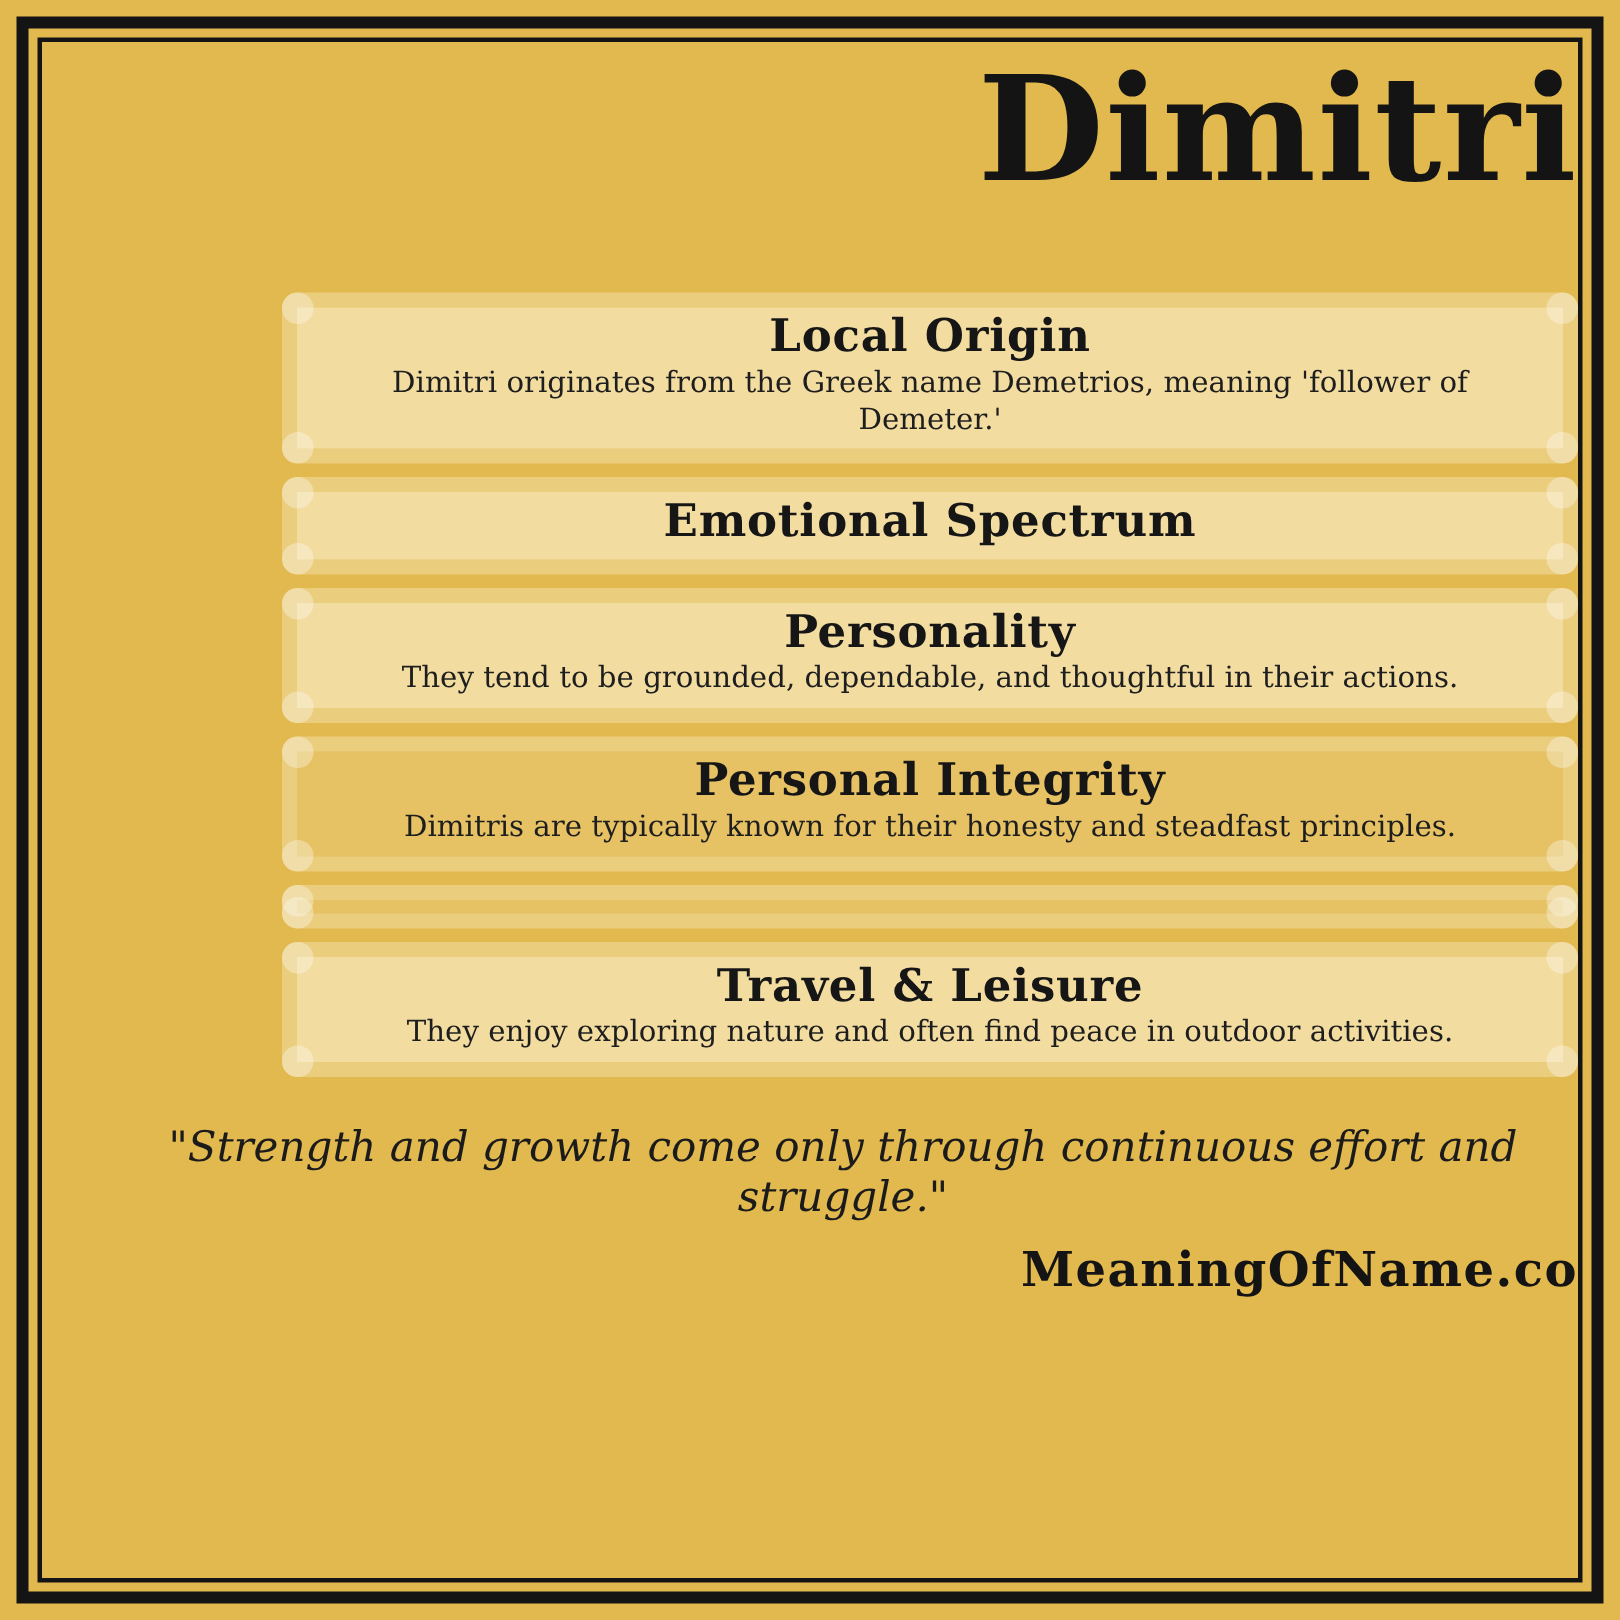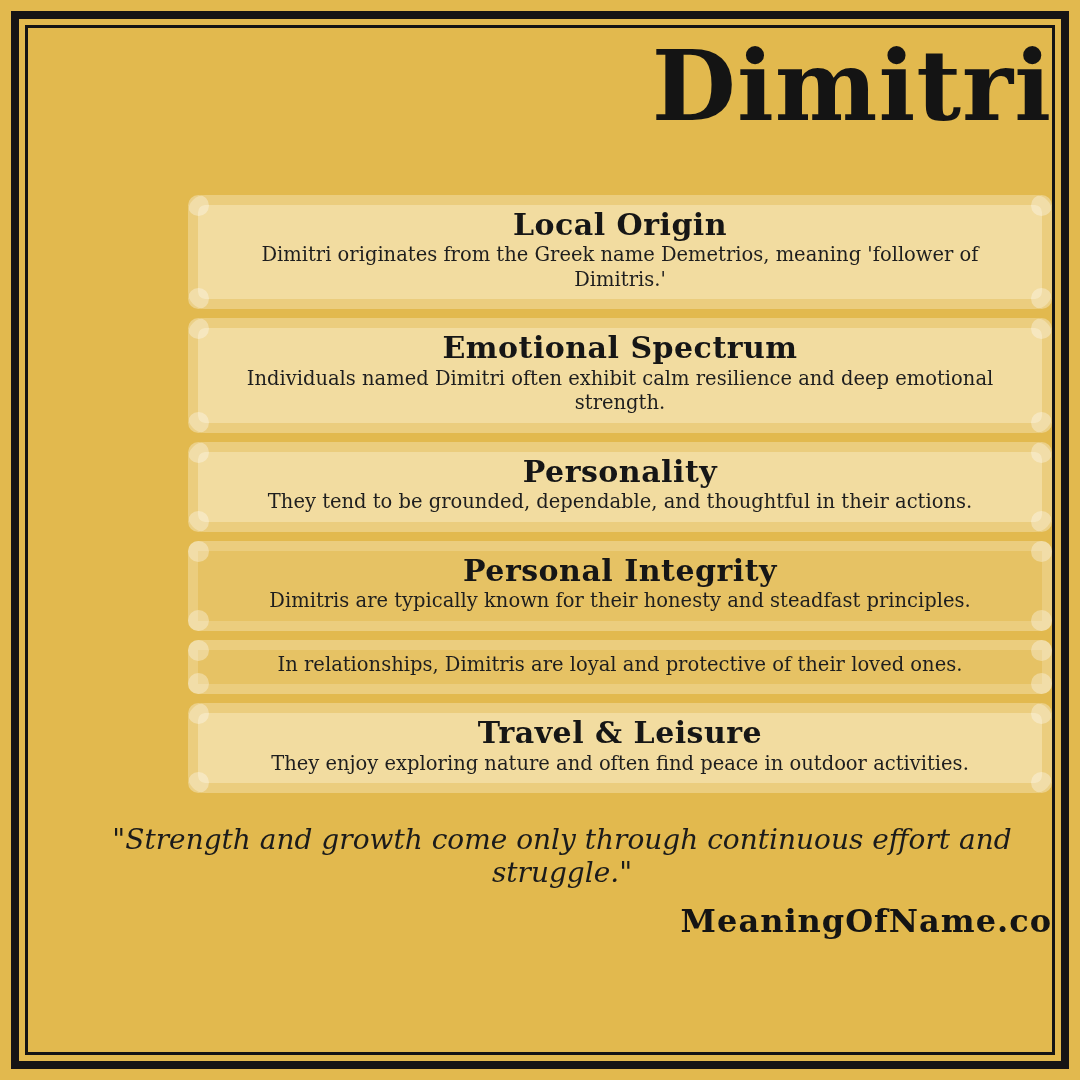--- a/index.html
+++ b/index.html
@@ -52,21 +52,21 @@
     gap: 9px;
   }
   .panel {
     position: relative;
     border: 10px solid rgba(255, 252, 238, 0.30);
     background-clip: padding-box;
     border-radius: 10px;
     text-align: center;
     padding: 2px 26px 7px 26px;
   }
-  .panel.light { background-color: rgba(255, 250, 228, 0.55); border-radius: 17px; }
+  .panel.light { background-color: rgba(255, 250, 228, 0.55); }
   .panel.dark  { background-color: rgba(255, 250, 228, 0.15); }
   .knob {
     position: absolute;
     width: 21px;
     height: 21px;
     border-radius: 50%;
     background: rgba(255, 255, 255, 0.33);
   }
   .k-tl { top: -10px; left: -10px; }
   .k-tr { top: -10px; right: -10px; }
@@ -111,31 +111,30 @@
 
 <div class="content">
   <h1 class="title">Dimitri</h1>
   <div class="sections">
   <section class="panel light">
     <span class="knob k-tl"></span>
     <span class="knob k-tr"></span>
     <span class="knob k-bl"></span>
     <span class="knob k-br"></span>
     <h2 class="panel-heading">Local Origin</h2>
-    <p class="panel-body">Dimitri originates from the Greek name Demetrios, meaning 'follower of Dimitris.'</p>
+    <p class="panel-body">Dimitri originates from the Greek name Demetrios, meaning 'follower of Demeter.'</p>
   </section>
 
 
   <section class="panel light">
     <span class="knob k-tl"></span>
     <span class="knob k-tr"></span>
     <span class="knob k-bl"></span>
     <span class="knob k-br"></span>
     <h2 class="panel-heading">Emotional Spectrum</h2>
-    <p class="panel-body">Individuals named Dimitri often exhibit calm resilience and deep emotional strength.</p>
   </section>
 
   <section class="panel light">
     <span class="knob k-tl"></span>
     <span class="knob k-tr"></span>
     <span class="knob k-bl"></span>
     <span class="knob k-br"></span>
     <h2 class="panel-heading">Personality</h2>
     <p class="panel-body">They tend to be grounded, dependable, and thoughtful in their actions.</p>
   </section>
@@ -147,21 +146,20 @@
     <span class="knob k-br"></span>
     <h2 class="panel-heading">Personal Integrity</h2>
     <p class="panel-body">Dimitris are typically known for their honesty and steadfast principles.</p>
   </section>
 
   <section class="panel dark">
     <span class="knob k-tl"></span>
     <span class="knob k-tr"></span>
     <span class="knob k-bl"></span>
     <span class="knob k-br"></span>
-    <p class="panel-body">In relationships, Dimitris are loyal and protective of their loved ones.</p>
   </section>
 
   <section class="panel light">
     <span class="knob k-tl"></span>
     <span class="knob k-tr"></span>
     <span class="knob k-bl"></span>
     <span class="knob k-br"></span>
     <h2 class="panel-heading">Travel &amp; Leisure</h2>
     <p class="panel-body">They enjoy exploring nature and often find peace in outdoor activities.</p>
   </section>

